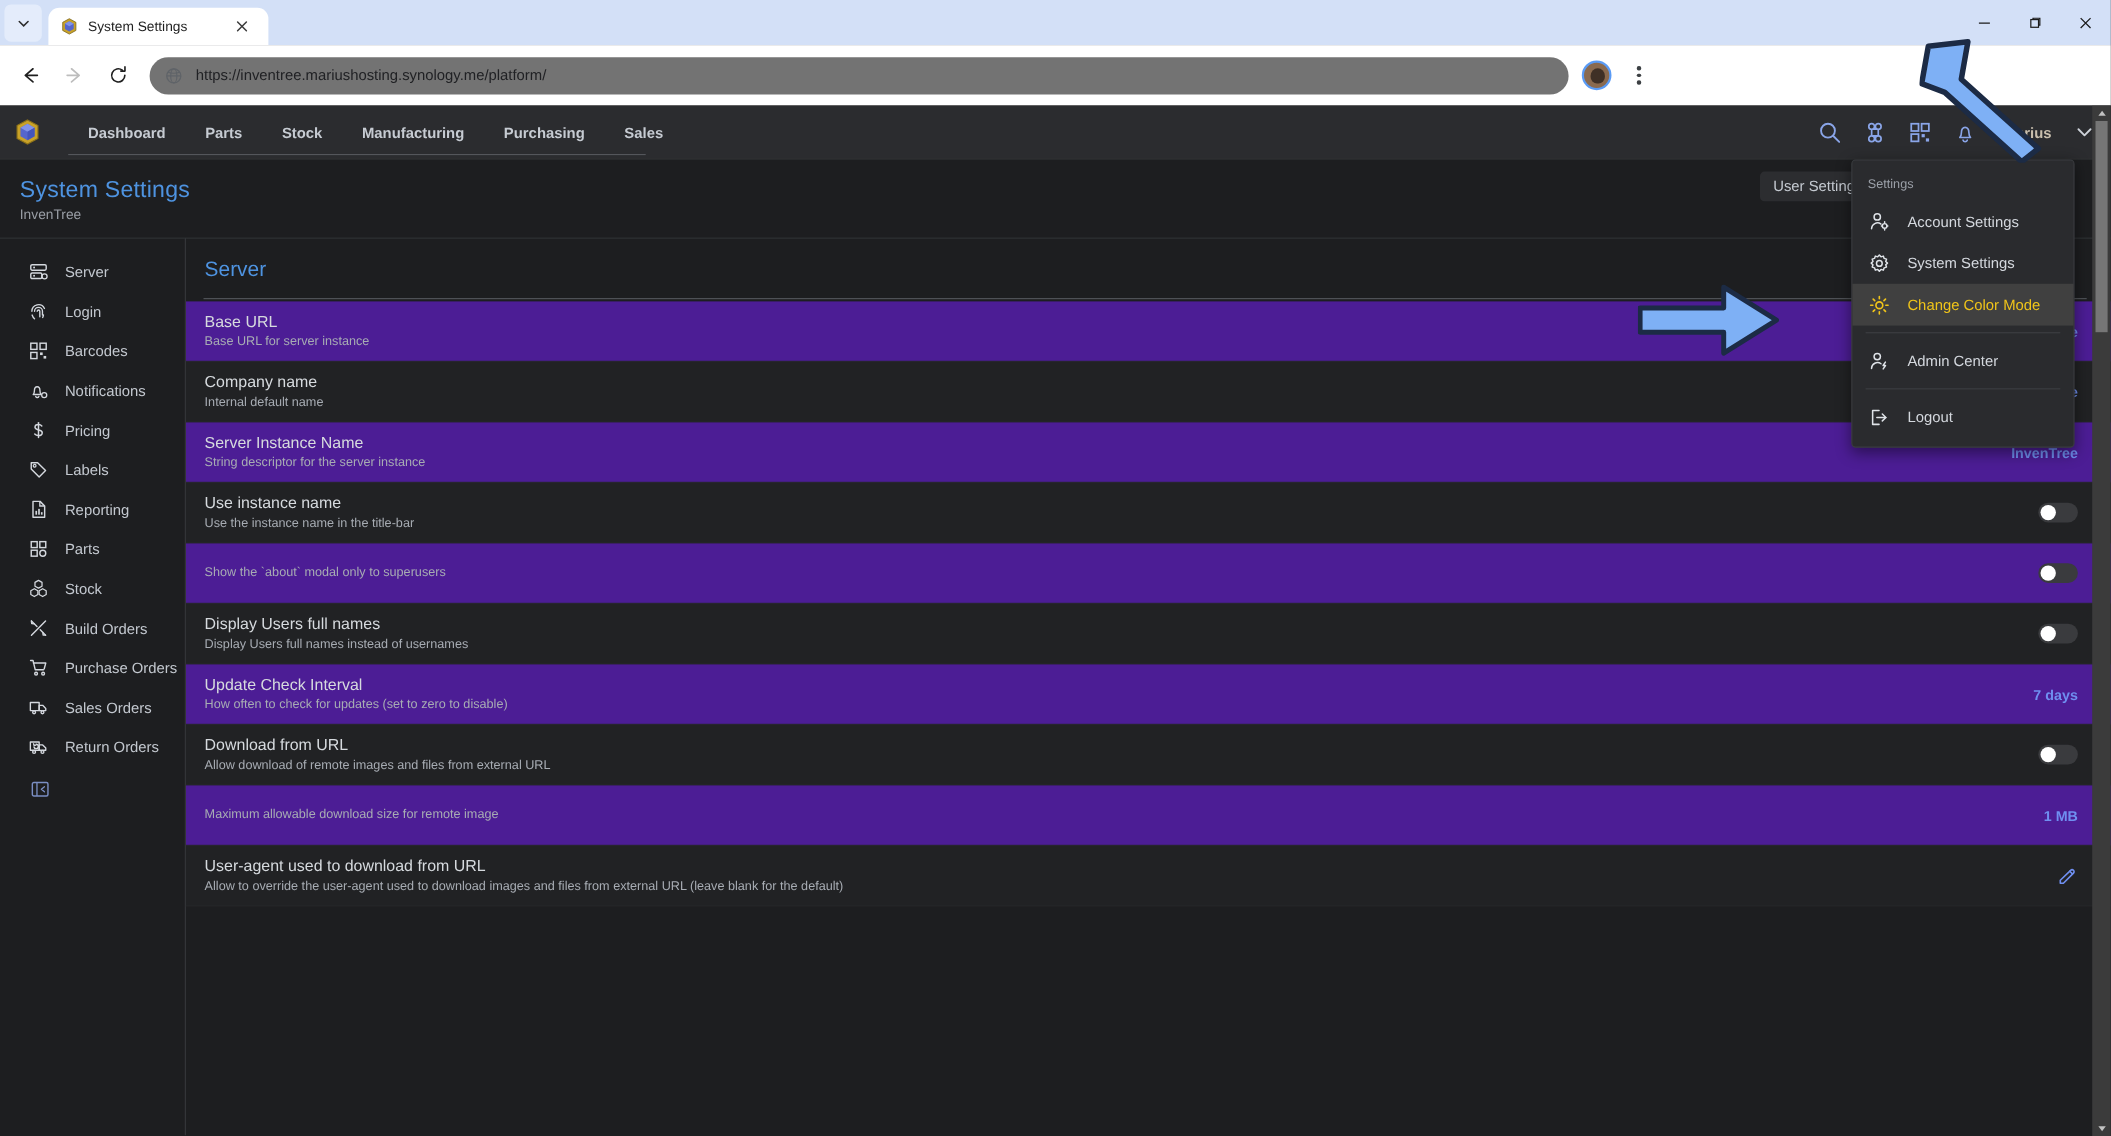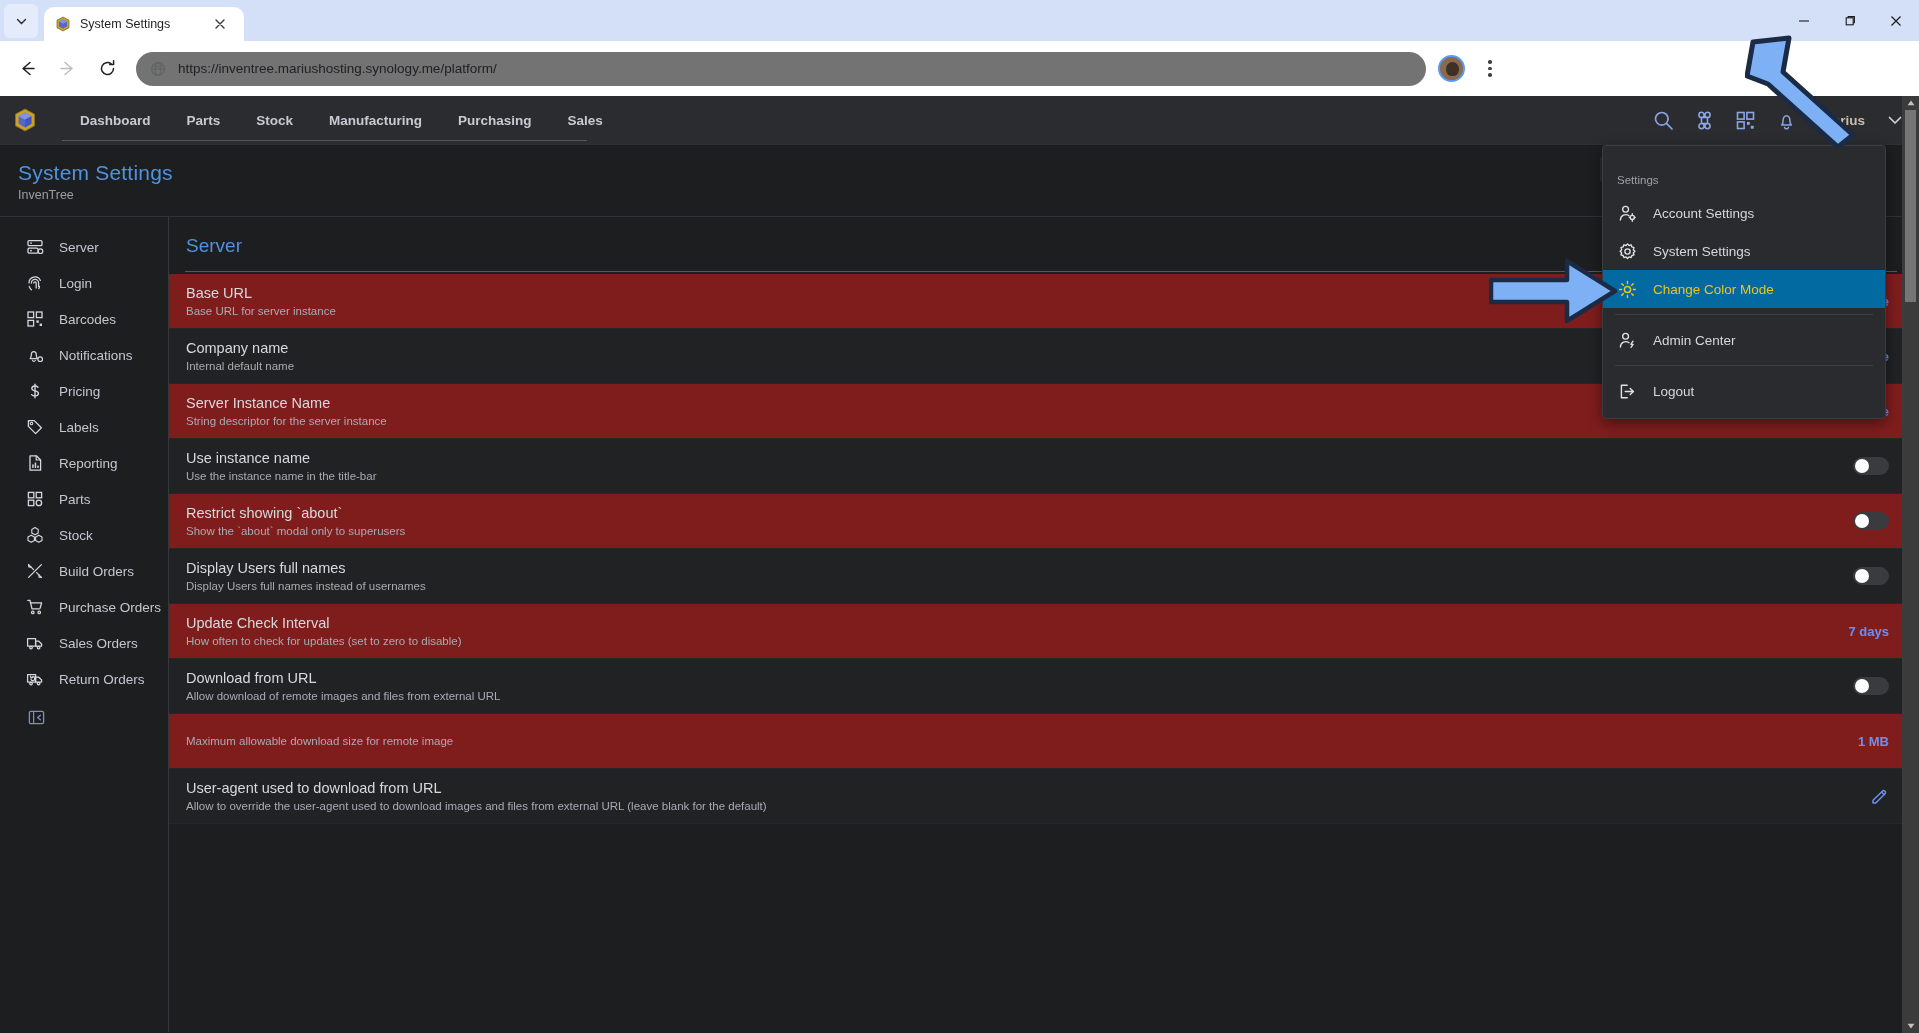--- a/index.html
+++ b/index.html
@@ -261,21 +261,21 @@
     margin: 0 22px 0 16px;
   }
   .settings-list { padding-top: 2px; }
   .srow {
     display: flex;
     align-items: center;
     min-height: 55px;
     padding: 7px 30px 7px 17px;
     border-bottom: 1px solid #26272a;
   }
-  .srow.odd  { background: #7f1d1d; }
+  .srow.odd  { background: #4c1d95; }
   .srow.even { background: #212224; }
   .srow-text { flex: 1; min-width: 0; }
   .srow-name {
     font-size: 14.5px;
     color: #d6dade;
     margin-bottom: 4px;
   }
   .srow-desc {
     font-size: 11.5px;
     color: #a7acb3;
@@ -318,44 +318,44 @@
     overflow: hidden;
     width: 86px;
     z-index: 5;
   }
 
   
   .dropdown {
     position: absolute;
     right: 33px;
     top: 49px;
-    width: 284px;
+    width: 203px;
     background: #2a2b2e;
     border: 1px solid #3a3c40;
     border-radius: 4px;
-    padding: 22px 0 8px 0;
+    padding: 10px 0 8px 0;
     z-index: 20;
     box-shadow: 0 4px 14px rgba(0,0,0,.45);
   }
   .dd-label {
     font-size: 11.5px;
     color: #9ba0a8;
     padding: 6px 14px 8px 14px;
   }
   .dd-item {
     display: flex;
     align-items: center;
     gap: 16px;
     height: 38px;
     padding: 0 14px;
     font-size: 13.5px;
     color: #d4d8de;
   }
   .dd-item.hl {
-    background: #0369a1;
+    background: #404040;
     color: #f0c419;
   }
   .dd-item.hl .dd-icon { color: #f0c419; }
   .dd-icon { width: 20px; height: 20px; display:flex; align-items:center; justify-content:center; color:#dfe3e8; flex-shrink:0; }
   .dd-sep { height: 1px; background: #3d3f43; margin: 6px 12px; }
 
   
   .arrow { position: absolute; z-index: 40; pointer-events: none; }
   #arrow-profile { left: 1745px; top: 28px; }
   #arrow-colormode { left: 1489px; top: 258px; }
@@ -732,21 +732,20 @@
         <div class="srow even">
           <div class="srow-text">
             <div class="srow-name">Use instance name</div>
             <div class="srow-desc">Use the instance name in the title-bar</div>
           </div>
           <div class="toggle"></div>
         </div>
 
         <div class="srow odd">
           <div class="srow-text">
-            <div class="srow-name">Restrict showing `about`</div>
             <div class="srow-desc">Show the `about` modal only to superusers</div>
           </div>
           <div class="toggle"></div>
         </div>
 
         <div class="srow even">
           <div class="srow-text">
             <div class="srow-name">Display Users full names</div>
             <div class="srow-desc">Display Users full names instead of usernames</div>
           </div>

